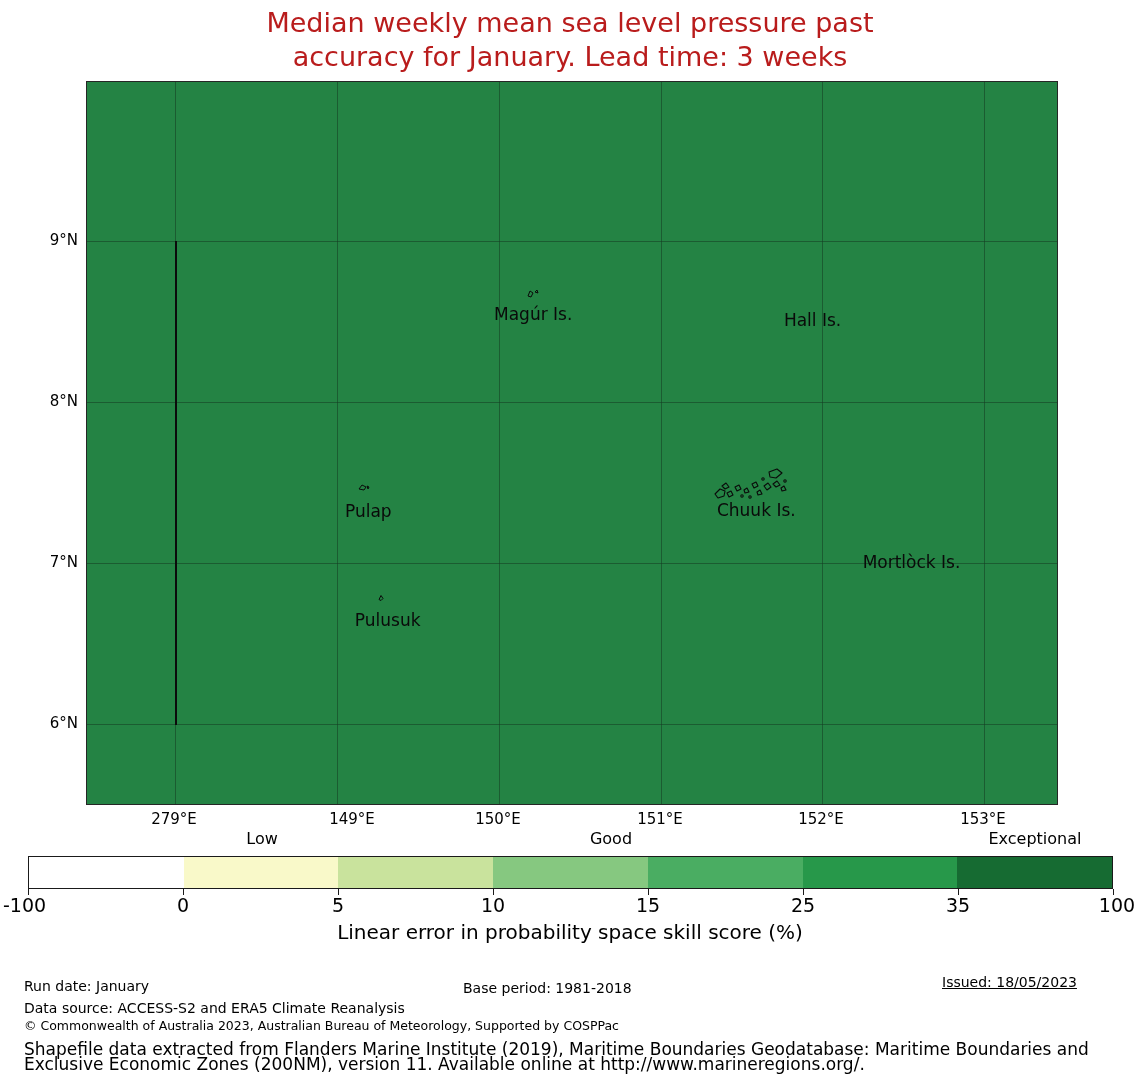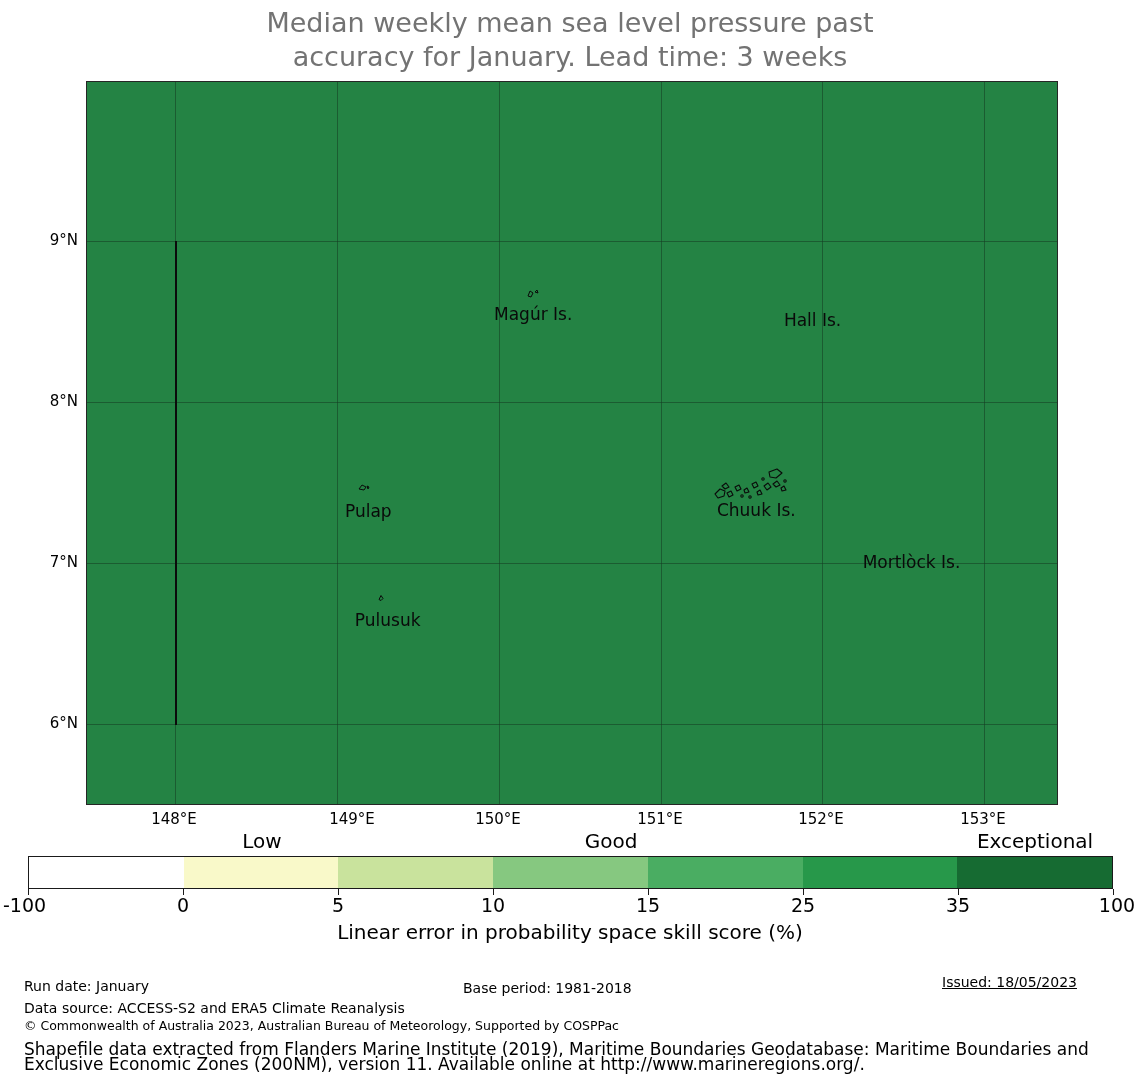--- a/index.html
+++ b/index.html
@@ -17,21 +17,21 @@
 
   
   #chart-title {
     position: absolute;
     left: 0;
     top: 6px;
     width: 1140px;
     text-align: center;
     font-size: 27px;
     line-height: 34px;
-    color: #737373;
+    color: #b91c1c;
     font-family: "DejaVu Sans", "Liberation Sans", sans-serif;
   }
   #chart-title .tline { display: block; }
 
   
   #map-plot {
     position: absolute;
     left: 86px;
     top: 81px;
     width: 972px;
@@ -105,21 +105,21 @@
     width: 100%;
     height: 100%;
     display: flex;
     border: 1px solid #1a1a1a;
     box-sizing: border-box;
   }
   #colorbar .seg { height: 100%; }
   .cb-category {
     position: absolute;
     top: 829px;
-    font-size: 20px;
+    font-size: 16px;
     color: #000;
     transform: translate(-50%, 0);
     white-space: nowrap;
   }
   .cb-tick {
     position: absolute;
     top: 889px;
     width: 1px;
     height: 6px;
     background: #1a1a1a;
@@ -226,21 +226,21 @@
   <div class="map-label" style="left:69.0%; top:57.9%;">Chuuk Is.</div>
   <div class="map-label" style="left:85.0%; top:65.1%;">Mortlòck Is.</div>
   <div class="map-label" style="left:31.0%; top:73.1%;">Pulusuk</div>
 </div>
 
 <div class="ytick-label" style="top:240px;">9°N</div>
 <div class="ytick-label" style="top:401px;">8°N</div>
 <div class="ytick-label" style="top:562px;">7°N</div>
 <div class="ytick-label" style="top:723px;">6°N</div>
 
-<div class="xtick-label" style="left:174px;">148°E</div>
+<div class="xtick-label" style="left:174px;">279°E</div>
 <div class="xtick-label" style="left:352px;">149°E</div>
 <div class="xtick-label" style="left:498px;">150°E</div>
 <div class="xtick-label" style="left:660px;">151°E</div>
 <div class="xtick-label" style="left:821px;text-align:center;">152°E</div>
 <div class="xtick-label" style="left:983px;">153°E</div>
 
 <div class="cb-category" style="left:262px;">Low</div>
 <div class="cb-category" style="left:567px;margin-left:44px;">Good</div>
 <div class="cb-category" style="left:1035px;">Exceptional</div>
 

